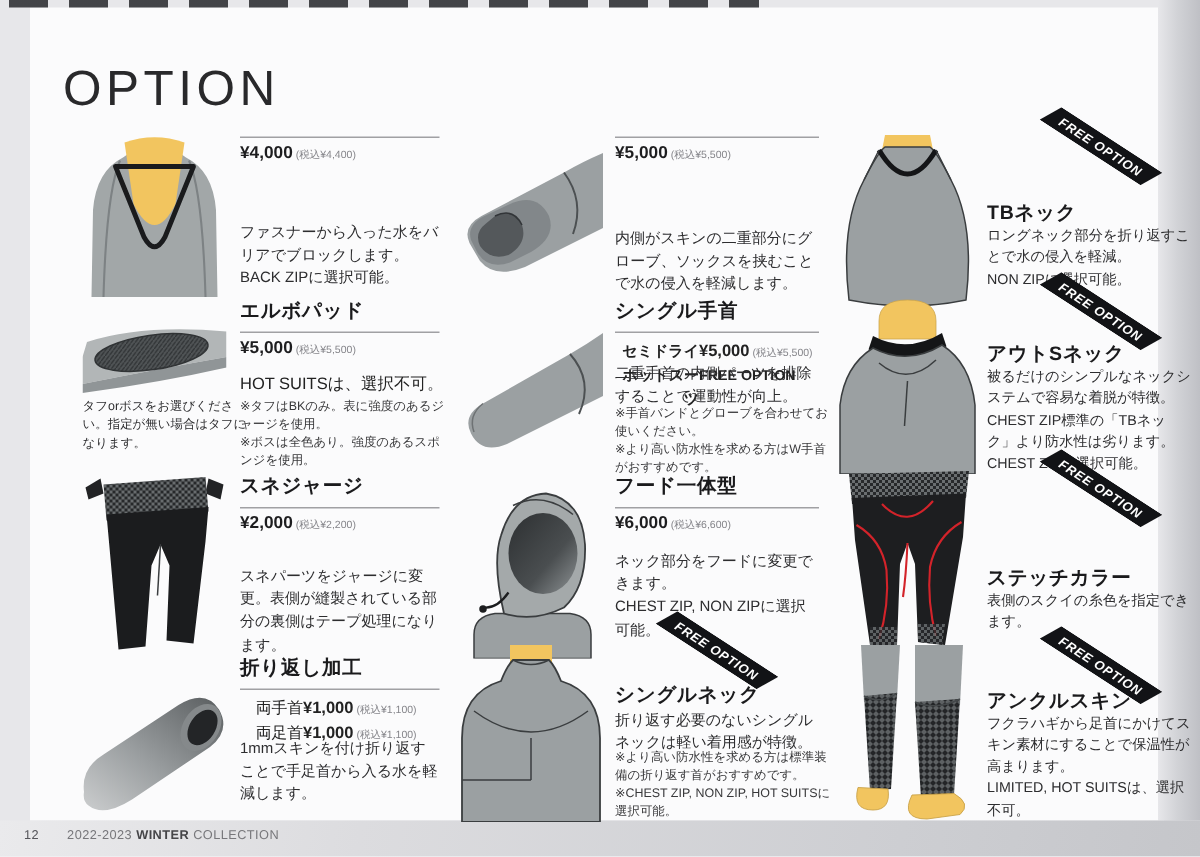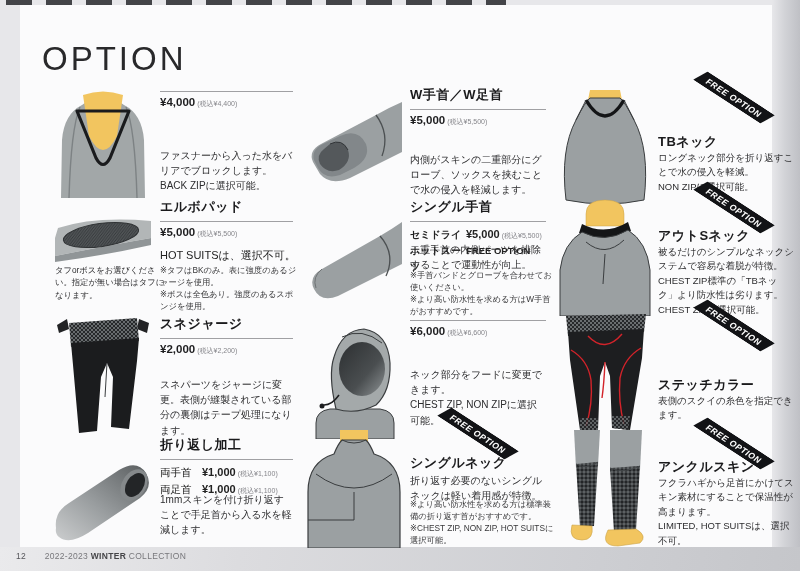--- a/index.html
+++ b/index.html
@@ -18,21 +18,21 @@
     background:repeating-linear-gradient(90deg,#313236 0 26px,transparent 26px 40px); }
   h1.option { position:absolute; left:42px; top:40px; font-size:33px; font-weight:300;
     letter-spacing:3px; color:#29292b; }
   .card { position:absolute; z-index:1; }
   .card .img { position:absolute; }
   .card .txt { position:absolute; top:0; }
   .txt h3 { font-size:13px; color:#1a1a1c; letter-spacing:.5px; font-weight:bold; }
   .hr { height:1px; background:#a0a0a3; margin:5px 0 4px; }
   .price-line { font-size:11.5px; font-weight:bold; color:#1d1d1f; }
   .tax { font-size:7px; font-weight:normal; color:#85858a; margin-left:2px; }
-  .prow { display:flex; align-items:baseline; font-size:10.5px; color:#222; line-height:1.55; }
+  .prow { display:flex; align-items:baseline; font-size:10.5px; color:#222; line-height:1.55;text-align:right; }
   .prow .plabel { font-weight:normal; }
   .prow .pval { font-weight:bold; font-size:11px; }
   .abs { position:absolute; }
   .desc { position:absolute; left:0; width:100%; font-size:10px; line-height:1.52;
     color:#2d2d2f; white-space:pre-line; }
   .c3 .desc { font-size:9.5px; }
   .desc2 { position:absolute; left:0; width:104%; font-size:11px; color:#222; }
   .notes { position:absolute; left:0; width:106%; font-size:8.3px; line-height:1.45;
     color:#38383a; white-space:pre-line; }
   .caption { position:absolute; left:0; width:112px; font-size:8.3px; line-height:1.5; color:#2d2d2f; }
@@ -160,21 +160,20 @@
   <div class="img" style="left:0;top:8px">
     <svg width="94" height="100" viewBox="0 0 94 100">
       <path d="M94,8 L94,58 L42,84 Q22,92 12,80 L5,68 Q0,57 13,50 L68,21 Q80,14 94,8 Z" fill="#9ba0a2"></path>
       <path d="M68,21 Q82,40 74,62" stroke="#4c5052" stroke-width="1.3" fill="none"></path>
       <path d="M32,42 Q50,34 58,50 Q63,64 46,74 L32,81 Q17,86 10,74 L6,66 Q3,56 15,50 Z" fill="#82878a"></path>
       <path d="M22,50 Q34,44 40,56 Q44,68 31,76 Q19,80 12,70 Q8,61 16,55 Z" fill="#54585b"></path>
       <path d="M22,50 Q34,44 40,56" stroke="#323538" stroke-width="1" fill="none"></path>
     </svg>
   </div>
   <div class="txt" style="left:102px;width:136px">
-    <h3>W手首／W足首</h3>
     <div class="hr"></div>
     <div class="price-line"><span>¥5,000</span><span class="tax">(税込¥5,500)</span></div>
     <p class="desc" style="top:66px">内側がスキンの二重部分にグローブ、ソックスを挟むことで水の侵入を軽減します。</p>
   </div>
 </div>
 
 <div class="card" style="left:308px;top:198px;width:240px">
   <div class="img" style="left:0;top:12px">
     <svg width="94" height="95" viewBox="0 0 94 95">
       <path d="M94,12 L94,54 L30,86 Q13,93 6,79 Q0,67 14,59 L72,26 Q84,19 94,12 Z" fill="#9ba0a2"></path>
@@ -212,20 +211,21 @@
         </defs>
       <path d="M8,122 L8,106 Q8,94 22,92 L72,92 Q86,94 86,106 L86,122 Z" fill="#9ba0a2" stroke="#3a3d3f" stroke-width="1"></path>
       <path d="M28,92 Q20,58 26,40 Q34,13 56,12 Q80,16 82,46 Q83,74 68,88 Q48,98 28,92 Z" fill="#a4a9aa" stroke="#3a3d3f" stroke-width="1.2"></path>
       <path d="M34,20 Q54,10 74,26" stroke="#3a3d3f" stroke-width="1" fill="none"></path>
       <ellipse cx="54" cy="52" rx="23" ry="27" fill="url(#fg1)"></ellipse>
       <path d="M31,78 Q24,88 16,88" stroke="#1c1d1f" stroke-width="1.5" fill="none"></path>
       <circle cx="14" cy="89" r="2.5" fill="#1c1d1f"></circle>
     </svg>
   </div>
   <div class="txt" style="left:102px;width:136px">
+    <h3>フード一体型</h3>
     <div class="hr"></div>
     <div class="price-line"><span>¥6,000</span><span class="tax">(税込¥6,600)</span></div>
     <p class="desc" style="top:52px">ネック部分をフードに変更できます。
 CHEST ZIP, NON ZIPに選択可能。</p>
   </div>
 </div>
 
 <div class="card" style="left:308px;top:428px;width:240px">
   <div class="img" style="left:-4px;top:2px">
     <svg width="100" height="118" viewBox="0 0 100 118">

